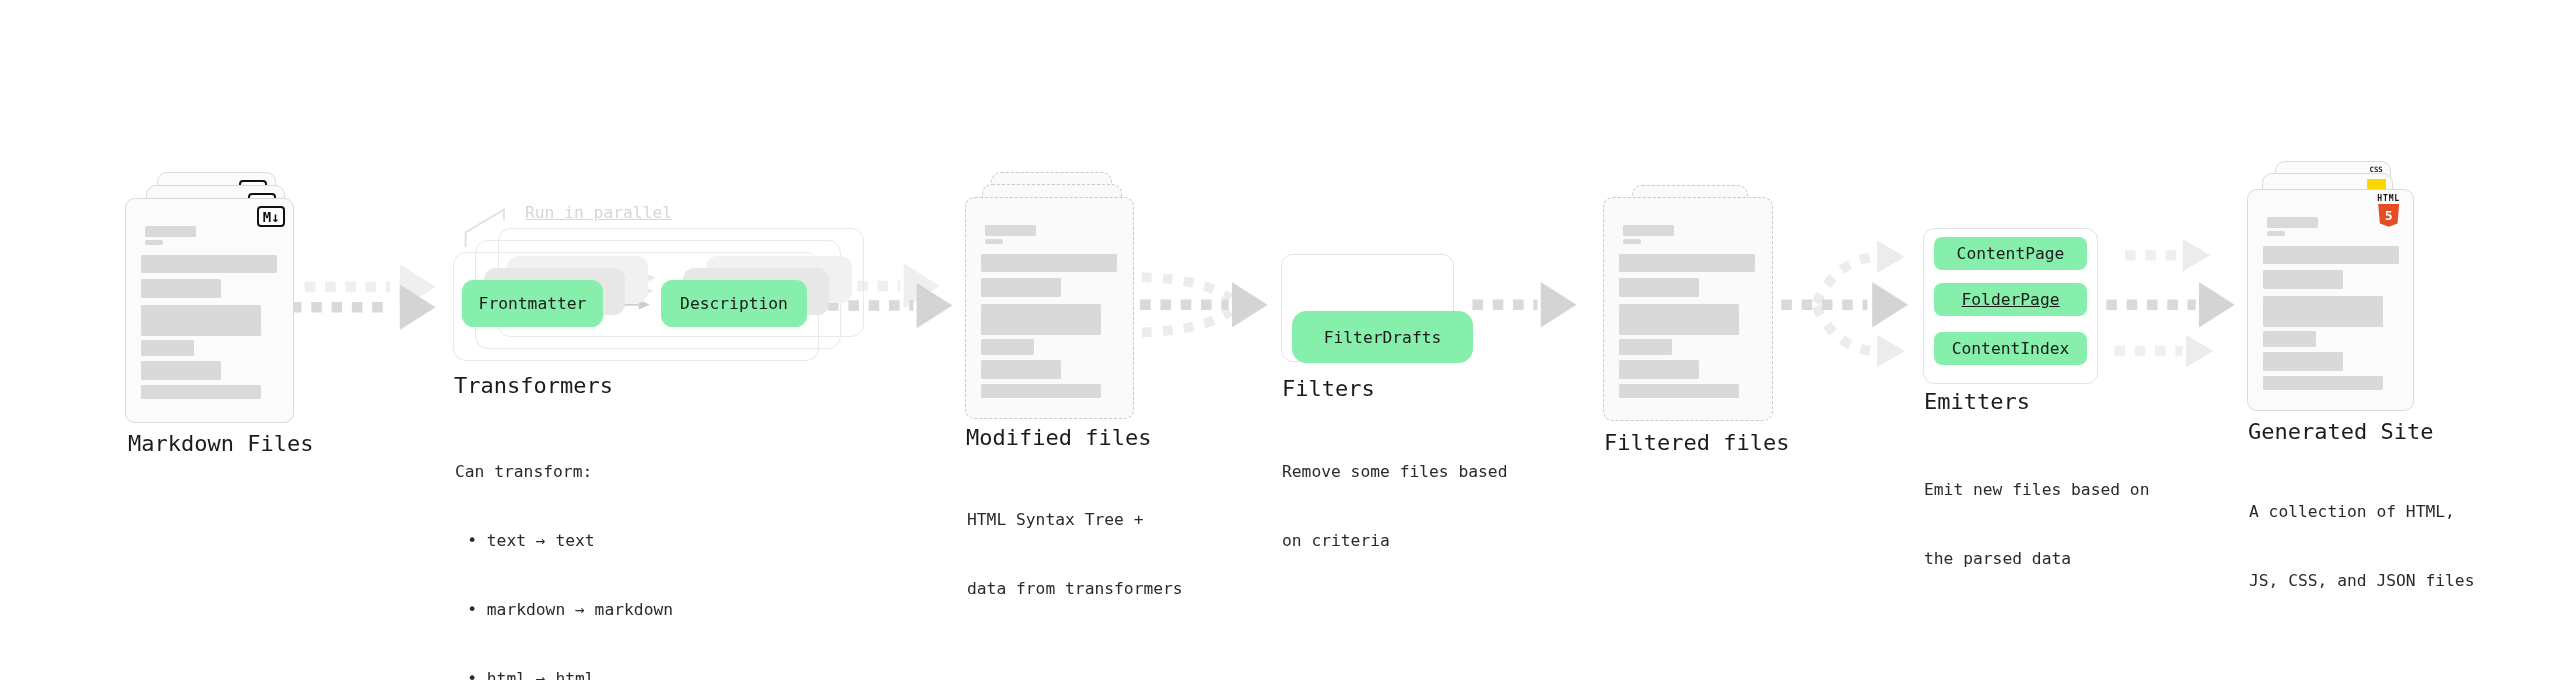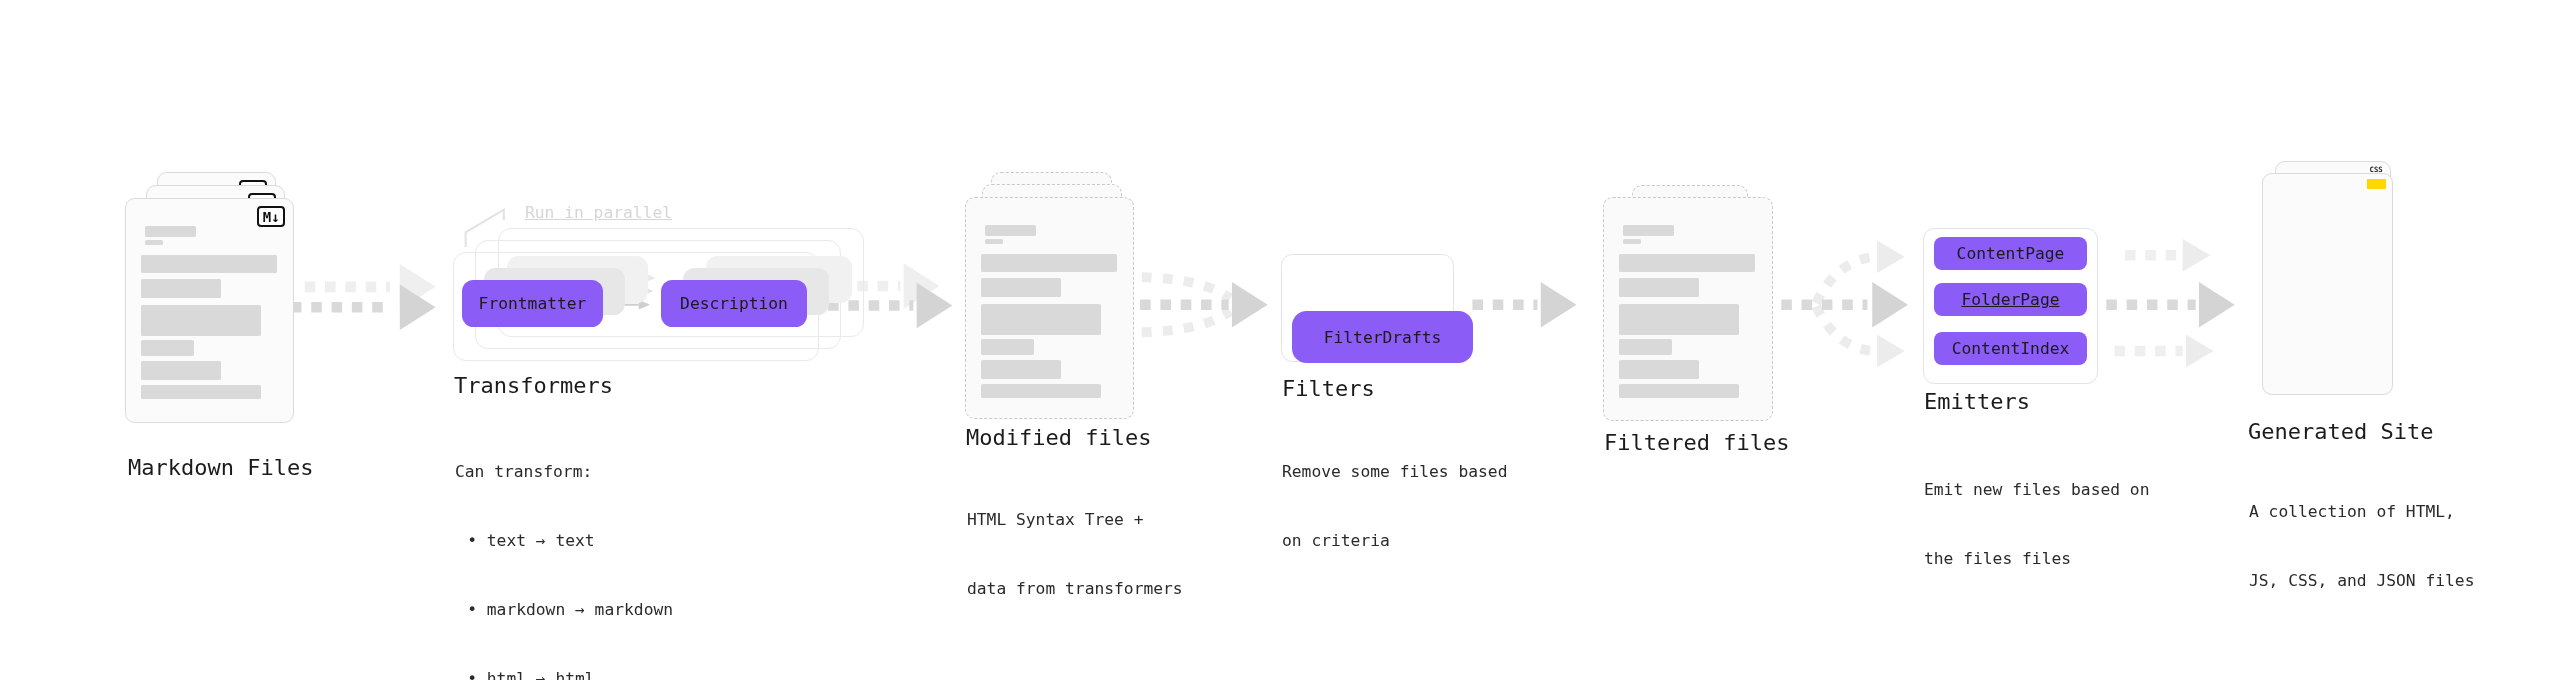--- a/index.html
+++ b/index.html
@@ -13,21 +13,21 @@
   .headL{fill:#efefef;}
   .headS{fill:#ececec;}
   .doc{position:absolute;background:#fbfbfb;border:1.6px solid #dadada;border-radius:9.8px;}
   .doc.dashed{border:1.6px dashed #c9c9c9;background:#fafafa;}
   .bar{position:absolute;background:#d9d9d9;border-radius:1.6px;}
   .title{position:absolute;font-size:22px;font-weight:500;color:#1b1b1b;white-space:pre;}
   .desc{position:absolute;font-size:16.3px;line-height:23px;color:#2a2a2a;white-space:pre;}
   .desc .indent{padding-left:12.2px;}
   .frame{position:absolute;border:1.6px solid #e9e9e9;border-radius:13px;background:transparent;}
   .panel{position:absolute;border:1.6px solid #e3e3e3;border-radius:11.4px;background:#ffffff;}
-  .pill{position:absolute;background:#8b5cf6;border-radius:11.4px;display:flex;align-items:center;
+  .pill{position:absolute;background:#86efac;border-radius:11.4px;display:flex;align-items:center;
         justify-content:center;font-size:16.3px;color:#1b1b1b;white-space:pre;}
   .pill.ghost1{background:#e7e7e7;}
   .pill.ghost2{background:#f1f1f1;}
   .pill.r10{border-radius:8.1px;}
   .pill.r18{border-radius:14.6px;}
   .note{position:absolute;font-size:16.3px;color:#d6d6d6;white-space:pre;}
   .md-badge{position:absolute;top:7.3px;right:8.1px;border:2.4px solid #111;border-radius:4.1px;background:#fff;
             color:#111;font-weight:bold;font-size:14px;line-height:1;padding:1.6px 3.3px;}
   .css-badge{position:absolute;top:4.1px;right:7.3px;text-align:left;}
   .css-badge .t{display:block;font-size:7.3px;font-weight:bold;color:#1a1a1a;line-height:1;letter-spacing:0;}
@@ -112,21 +112,21 @@
     <span class="md-badge">M↓</span>
   <div class="bar" style="left: 18.7px; top: 27px; width: 51px; height: 10.6px;"></div>
       <div class="bar" style="left: 18.7px; top: 41px; width: 18px; height: 4.9px;"></div>
       <div class="bar" style="left: 15.4px; top: 56px; width: 136px; height: 18px;"></div>
       <div class="bar" style="left: 15.4px; top: 80px; width: 80px; height: 18.7px;"></div>
       <div class="bar" style="left: 15.4px; top: 106px; width: 120px; height: 31px;"></div>
       <div class="bar" style="left: 15.4px; top: 141px; width: 53px; height: 16.3px;"></div>
       <div class="bar" style="left: 15.4px; top: 162px; width: 80px; height: 18.7px;"></div>
       <div class="bar" style="left: 15.4px; top: 186px; width: 120px; height: 14px;"></div>
     </div>
-  <div class="title" style="left:128px;top:431px;margin-top:24px;">Markdown Files</div>
+  <div class="title" style="left:128px;top:431px;">Markdown Files</div>
 
   <div class="note" style="left:525px;top:203px;text-decoration:underline;">Run in parallel</div>
   <div class="frame" style="left:498px;top:228px;width:364px;height:107px;"></div>
   <div class="frame" style="left:475px;top:240px;width:364px;height:107px;"></div>
   <div class="frame" style="left:453px;top:252px;width:364px;height:107px;"></div>
   <div class="pill ghost2" style="left:507px;top:256px;width:141px;height:47px;"></div>
   <div class="pill ghost1" style="left:484px;top:268px;width:141px;height:47px;"></div>
   <div class="pill ghost2" style="left:706px;top:256px;width:146px;height:47px;"></div>
   <div class="pill ghost1" style="left:683px;top:268px;width:146px;height:47px;"></div>
   <div class="pill" style="left:462px;top:280px;width:141px;height:47px;">Frontmatter</div>
@@ -178,32 +178,48 @@
     </div>
   <div class="title" style="left:1604px;top:430px;">Filtered files</div>
 
   <div class="panel" style="left:1923px;top:228px;width:173px;height:154px;"></div>
   <div class="pill r10" style="left:1934px;top:237px;width:153px;height:33px;">ContentPage</div>
   <div class="pill r10" style="left:1934px;top:283px;width:153px;height:33px;text-decoration:underline;">FolderPage</div>
   <div class="pill r10" style="left:1934px;top:332px;width:153px;height:33px;">ContentIndex</div>
   <div class="title" style="left:1924px;top:389px;">Emitters</div>
   <div class="desc" style="left:1924px;top:432px;">
     <div>Emit new files based on</div>
-    <div>the files files</div>
+    <div>the parsed data</div>
   </div>
 
   <div class="doc" style="left:2275px;top:161px;width:114px;height:220px;">
     <span class="css-badge">
       <span class="t">CSS</span>
       <span class="u"></span>
     </span>
   </div>
   <div class="doc" style="left:2262px;top:173px;width:129px;height:220px;">
     <span class="js-badge"></span>
   </div>
+  <div class="doc" style="left:2247px;top:189px;width:165px;height:220px;">
+    <span class="html5-badge">
+      <span class="t">HTML</span>
+      <span class="shield">
+          <span>5</span>
+        </span>
+    </span>
+  <div class="bar" style="left: 18.7px; top: 27px; width: 51px; height: 10.6px;"></div>
+      <div class="bar" style="left: 18.7px; top: 41px; width: 18px; height: 4.9px;"></div>
+      <div class="bar" style="left: 15.4px; top: 56px; width: 136px; height: 18px;"></div>
+      <div class="bar" style="left: 15.4px; top: 80px; width: 80px; height: 18.7px;"></div>
+      <div class="bar" style="left: 15.4px; top: 106px; width: 120px; height: 31px;"></div>
+      <div class="bar" style="left: 15.4px; top: 141px; width: 53px; height: 16.3px;"></div>
+      <div class="bar" style="left: 15.4px; top: 162px; width: 80px; height: 18.7px;"></div>
+      <div class="bar" style="left: 15.4px; top: 186px; width: 120px; height: 14px;"></div>
+    </div>
   <div class="title" style="left:2248px;top:419px;">Generated Site</div>
   <div class="desc" style="left:2249px;top:454px;">
     <div>A collection of HTML,</div>
     <div>JS, CSS, and JSON files</div>
   </div>
 
 </div>
 
 
 </body></html>

